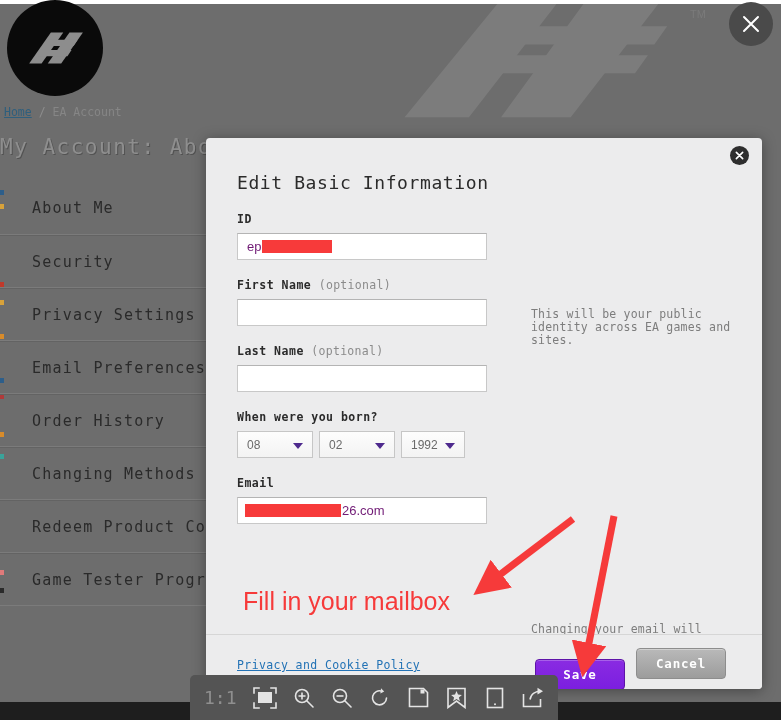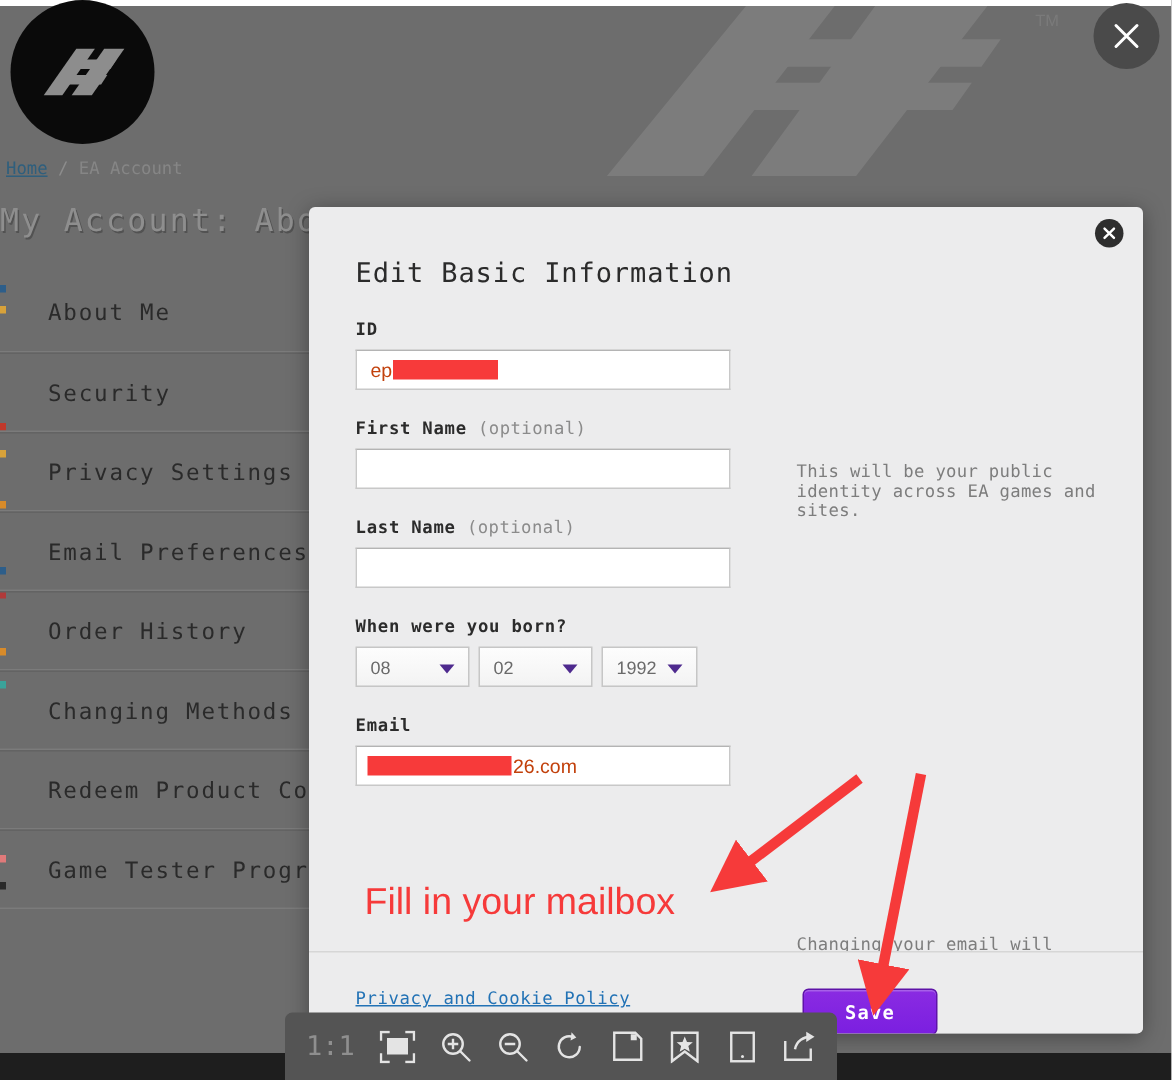--- a/index.html
+++ b/index.html
@@ -196,21 +196,21 @@
   .text-input {
     position: relative;
     width: 250px; height: 27px;
     background: #ffffff;
     border: 1px solid #c8c8c8;
     border-top-color: #b4b4b4;
     display: flex;
     align-items: center;
     padding-left: 9px;
     font-size: 13px;
-    color: #c2410c;
+    color: #701a75;
     font-family: "Liberation Sans", sans-serif;
     overflow: hidden;
   }
 
   .redact {
     display: inline-block;
     background: #f73a3a;
     height: 13px;
   }
   .redact-id { width: 70px; margin-left: 1px; }
@@ -524,20 +524,21 @@
       </div>
 
       <div class="help help-id">This will be your public identity across EA games and sites.</div>
       <div class="help help-email">Changing your email will disable two-step Login Verification. Enable with your new email to enhance account security</div>
 
     </div>
 
     <div class="modal-footer">
       <div class="policy-link">Privacy and Cookie Policy</div>
       <div class="btn btn-save">Save</div>
+      <div class="btn btn-cancel">Cancel</div>
     </div>
   </div>
 
   <svg class="annot-svg" viewBox="0 0 781 720">
     <defs>
       <marker id="ah" markerWidth="5" markerHeight="5" refX="2.2" refY="2.5" orient="auto">
         <path d="M0,0 L5,2.5 L0,5 Z" fill="#f63a3a"></path>
       </marker>
     </defs>
     <line x1="573" y1="519" x2="489" y2="583" stroke="#f63a3a" stroke-width="7" marker-end="url(#ah)"></line>

